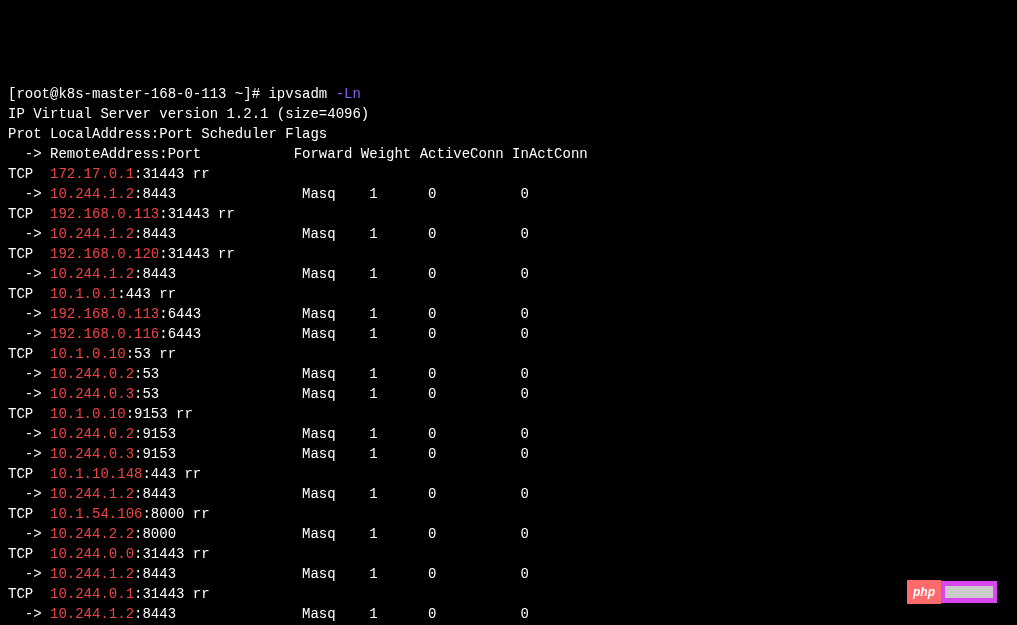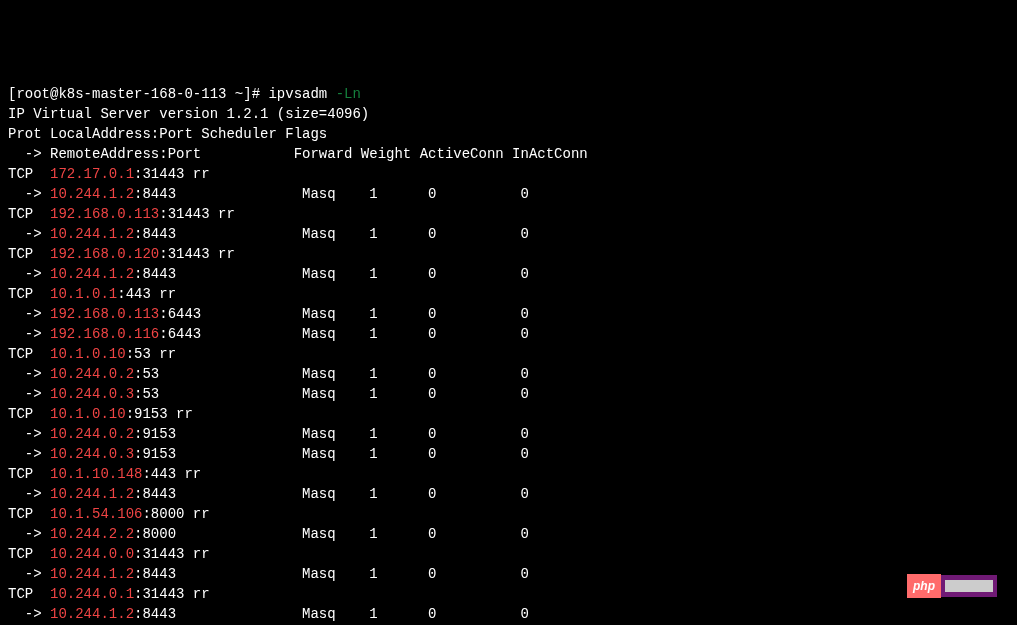--- a/index.html
+++ b/index.html
@@ -13,31 +13,31 @@
       font-family: 'Consolas', 'Monaco', 'Courier New', monospace;
       font-size: 14px;
       line-height: 20px;
       padding: 4px 8px;
       white-space: pre;
       width: 1017px;
       height: 625px;
       overflow: hidden;
       position: relative;
     }
-    .option { color: #15803d; }
+    .option { color: #8b5cf6; }
     .ip-magenta { color: #ef4444; }
     .white { color: #ffffff; }
     .line { display: block; }
     .watermark {
       position: absolute;
-      bottom: 28px;
+      bottom: 22px;
       right: 20px;
       width: 90px;
       height: 22px;
-      background: #701a75;
+      background: #d946ef;
       display: flex;
       align-items: center;
     }
     .watermark-left {
       background: #ff6b6b;
       color: #ffffff;
       font-style: italic;
       font-weight: bold;
       font-size: 12px;
       padding: 2px 6px;

